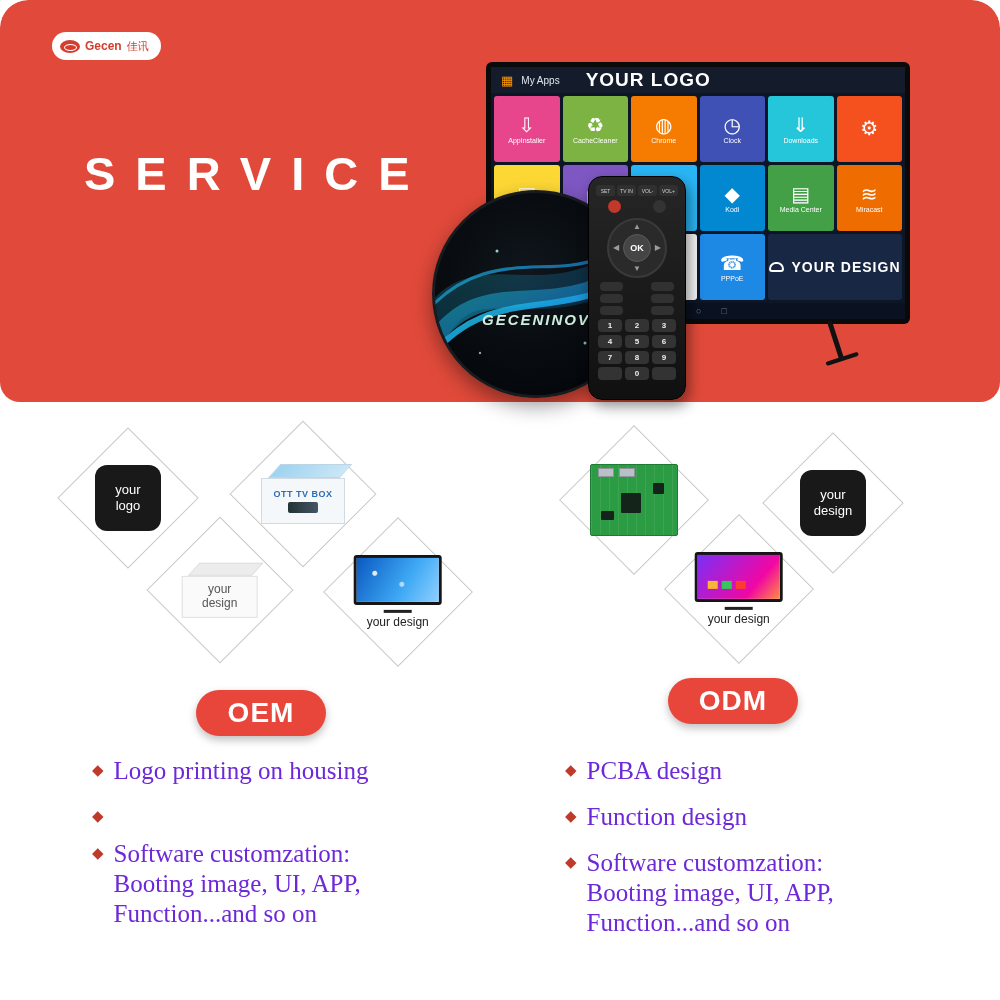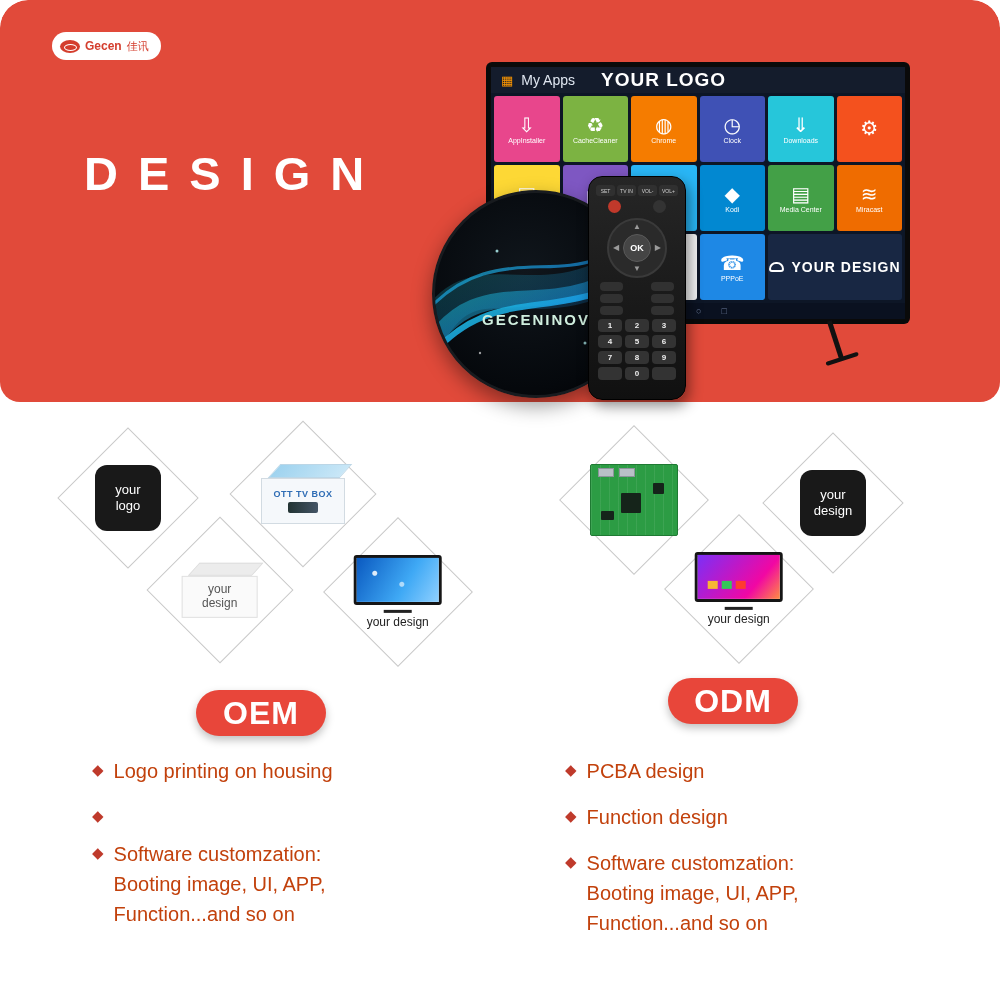--- a/index.html
+++ b/index.html
@@ -16,36 +16,36 @@
 
   .hero-title { position:absolute; left:84px; top:122px; color:#fff; }
   .hero-line1 { font-size:57px; font-weight:bold; letter-spacing:2px; }
   .hero-line2 { font-size:47px; font-weight:bold; letter-spacing:20px; margin-top:24px; }
 
   
   .tv { position:absolute; left:486px; top:62px; width:424px; z-index:2; }
   .tv-screen { width:424px; height:262px; background:#0a0a0a; border-radius:6px; padding:5px; display:flex; flex-direction:column; }
   .tv-topbar { height:26px; background:#141c2c; display:flex; align-items:center; gap:8px; padding:0 10px; color:#fff; flex:0 0 auto; }
   .grid-ic { color:#ff9800; font-size:13px; }
-  .myapps { font-size:14px; color:#dfe6f0;text-align:right; }
+  .myapps { font-size:10px; color:#dfe6f0;text-align:right; }
   .yourlogo { font-size:19px; font-weight:bold; letter-spacing:1px; margin-left:18px; }
   .app-grid { flex:1; display:grid; grid-template-columns:repeat(6,1fr); grid-template-rows:repeat(3,1fr); gap:3px; padding:3px; background:#0d1626; }
   .tile { border-radius:3px; display:flex; flex-direction:column; align-items:center; justify-content:center; gap:2px; overflow:hidden; }
   .tile-icon { font-size:20px; color:#fff; line-height:1; }
   .tile-label { font-size:7px; color:#fff; white-space:nowrap; }
   .your-design-cell { grid-column:5/7; grid-row:3; background:#182743; border-radius:3px; display:flex; align-items:center; justify-content:center; gap:7px; color:#fff; font-weight:bold; font-size:14px; letter-spacing:1px; }
   .android-icon { width:15px; height:10px; border:2px solid #fff; border-radius:7px 7px 3px 3px; }
   .tv-nav { height:16px; background:#0a1120; display:flex; align-items:center; justify-content:center; gap:20px; color:#6b7a99; font-size:9px; flex:0 0 auto; }
   .tv-leg { position:absolute; width:5px; height:40px; background:#111; top:258px; }
   .tv-leg-l { left:72px; transform:rotate(18deg); }
   .tv-leg-r { right:72px; transform:rotate(-18deg); }
   .tv-leg::after { content:""; position:absolute; bottom:-2px; left:-14px; width:34px; height:4px; background:#111; border-radius:2px; }
 
   
-  .tvbox { position:absolute; left:432px; top:190px; width:208px; height:208px; border-radius:50%; background:radial-gradient(circle at 45% 40%, #10161c 0%, #05080c 70%, #000 100%); border:3px solid #181b1f; box-shadow:0 8px 20px rgba(0,0,0,.4); overflow:hidden; z-index:3; }
+  .tvbox { position:absolute; left:432px; top:190px; width:208px; height:208px; border-radius:50%; background:radial-gradient(circle at 45% 40%, #10161c 0%, #05080c 70%, #000 100%); border:3px solid #181b1f; box-shadow:0 8px 20px rgba(0,0,0,.4); overflow:hidden; z-index:3;font-style:italic; }
   .tvbox svg { position:absolute; left:0; top:0; }
   .tvbox-brand { position:absolute; left:0; right:0; top:118px; text-align:center; color:#cfeede; font-size:15px; font-weight:bold; letter-spacing:2px; }
 
   
   .remote { position:absolute; left:588px; top:176px; width:98px; height:224px; background:linear-gradient(180deg,#262626,#101010); border-radius:14px; border:1px solid #000; box-shadow:3px 6px 14px rgba(0,0,0,.45); z-index:4; padding:8px 7px; display:flex; flex-direction:column; }
   .remote-header { display:flex; justify-content:space-between; gap:2px; }
   .rh-btn { flex:1; height:11px; background:#303030; border-radius:3px; color:#cfcfcf; font-size:5px; display:flex; align-items:center; justify-content:center; white-space:nowrap; }
   .remote-toprow { display:flex; justify-content:space-between; padding:4px 12px 0; }
   .rbtn-round { width:13px; height:13px; border-radius:50%; background:#333; }
   .rbtn-round.power { background:#c0392b; }
@@ -108,46 +108,46 @@
   .pcb { position:relative; width:88px; height:72px; background:
       repeating-linear-gradient(90deg, rgba(255,255,255,.08) 0 1px, transparent 1px 9px),
       #2c9c44; border:1px solid #1f7a33; border-radius:2px; }
   .pcb-port { position:absolute; top:3px; width:16px; height:9px; background:#b9c0c7; border:1px solid #8d949b; }
   .pcb-port.p1 { left:7px; } .pcb-port.p2 { left:28px; }
   .pcb-chip { position:absolute; background:#15241a; border-radius:1px; }
   .pcb-chip.c1 { left:30px; top:28px; width:20px; height:20px; }
   .pcb-chip.c2 { left:62px; top:18px; width:11px; height:11px; }
   .pcb-chip.c3 { left:10px; top:46px; width:13px; height:9px; }
 
-  .badge { position:absolute; width:130px; height:46px; border-radius:23px; background:#e8463a; color:#fff; font-size:32px; font-weight:bold; display:flex; align-items:center; justify-content:center; box-shadow:0 4px 8px rgba(0,0,0,.25); letter-spacing:1px; }
+  .badge { position:absolute; width:130px; height:46px; border-radius:23px; background:#e8463a; color:#fff; font-size:28px; font-weight:bold; display:flex; align-items:center; justify-content:center; box-shadow:0 4px 8px rgba(0,0,0,.25); letter-spacing:1px; }
   .col-oem .badge { left:170px; top:272px; }
   .col-odm .badge { left:158px; top:260px; }
 
   .features { position:absolute; display:flex; flex-direction:column; gap:16px; }
   .col-oem .features { left:66px; top:338px; }
   .col-odm .features { left:55px; top:338px; }
   .feature { display:flex; gap:10px; }
   .bullet { color:#bf3a2b; font-size:15px; margin-top:6px; line-height:1; }
-  .feature-text { font-size:20px; font-weight:500; color:#c2410c; line-height:30px; }
+  .feature-text { font-size:25px; font-weight:500; color:#6d28d9; line-height:30px;font-family:Liberation Serif, serif; }
 </style>
 </head>
 <body>
 
 <div class="page">
 
   <section class="hero">
 
     <div class="brand-pill">
       <span class="brand-mark"></span>
       <span class="brand-name">Gecen</span>
       <span class="brand-cjk">佳讯</span>
     </div>
 
     <div class="hero-title">
-      <div class="hero-line2">DESIGN</div>
+      <div class="hero-line2">SERVICE</div>
     </div>
 
     <div class="tv">
       <div class="tv-screen">
         <div class="tv-topbar">
           <span class="grid-ic">▦</span>
           <span class="myapps">My Apps</span>
           <span class="yourlogo">YOUR LOGO</span>
         </div>
         <div class="app-grid">

